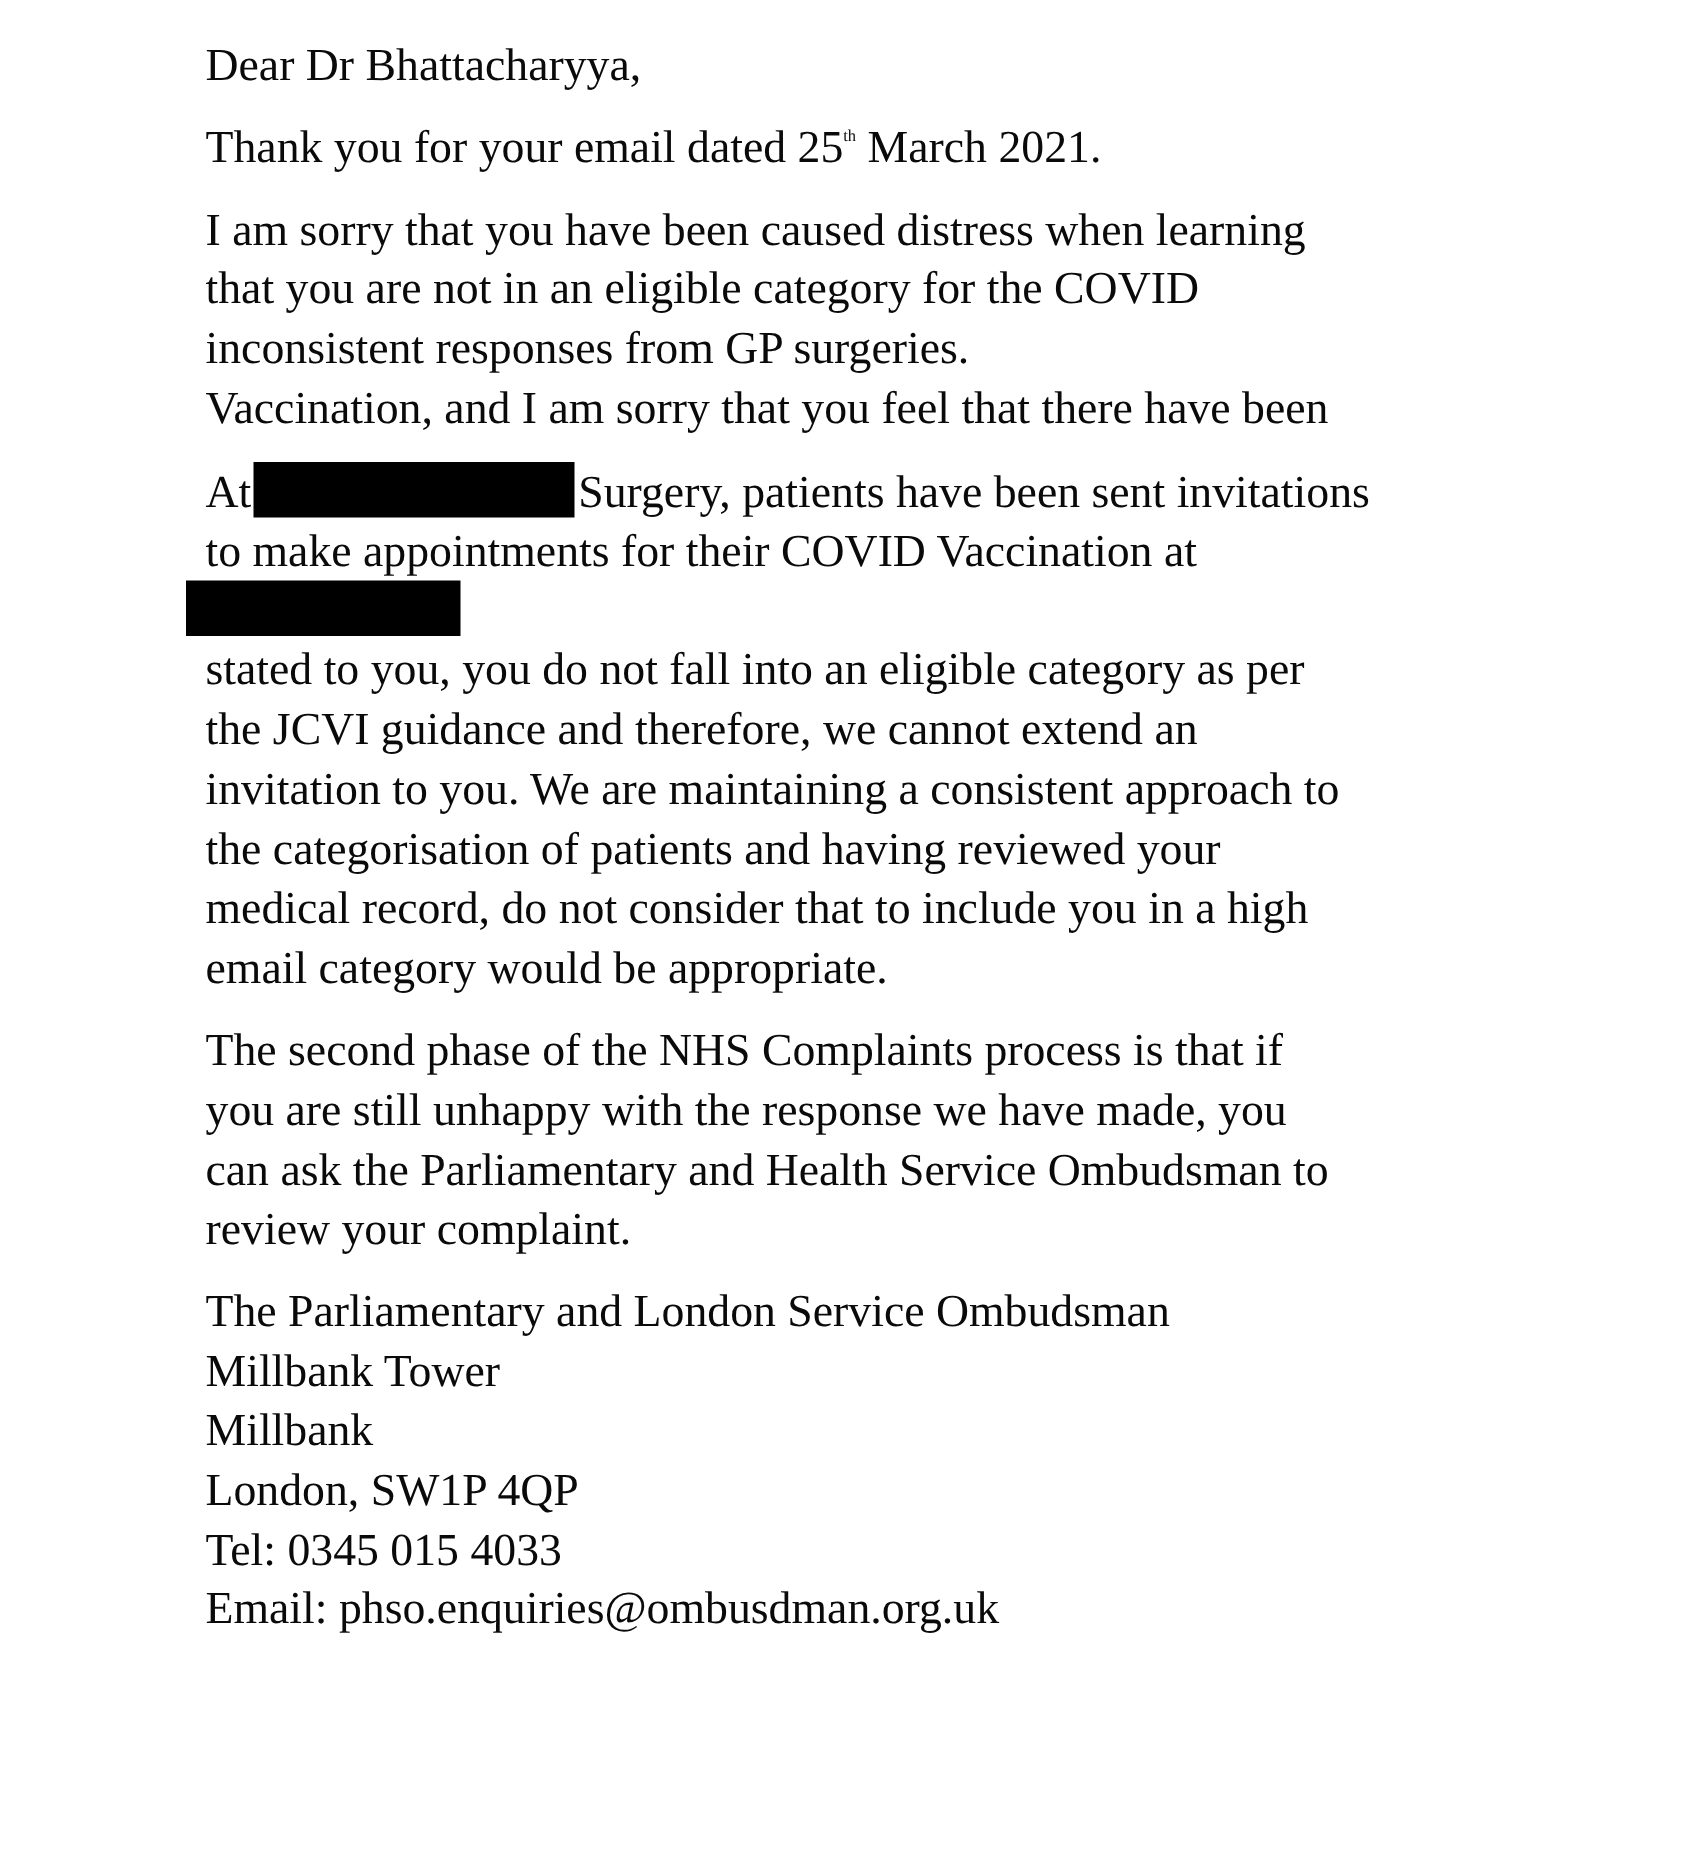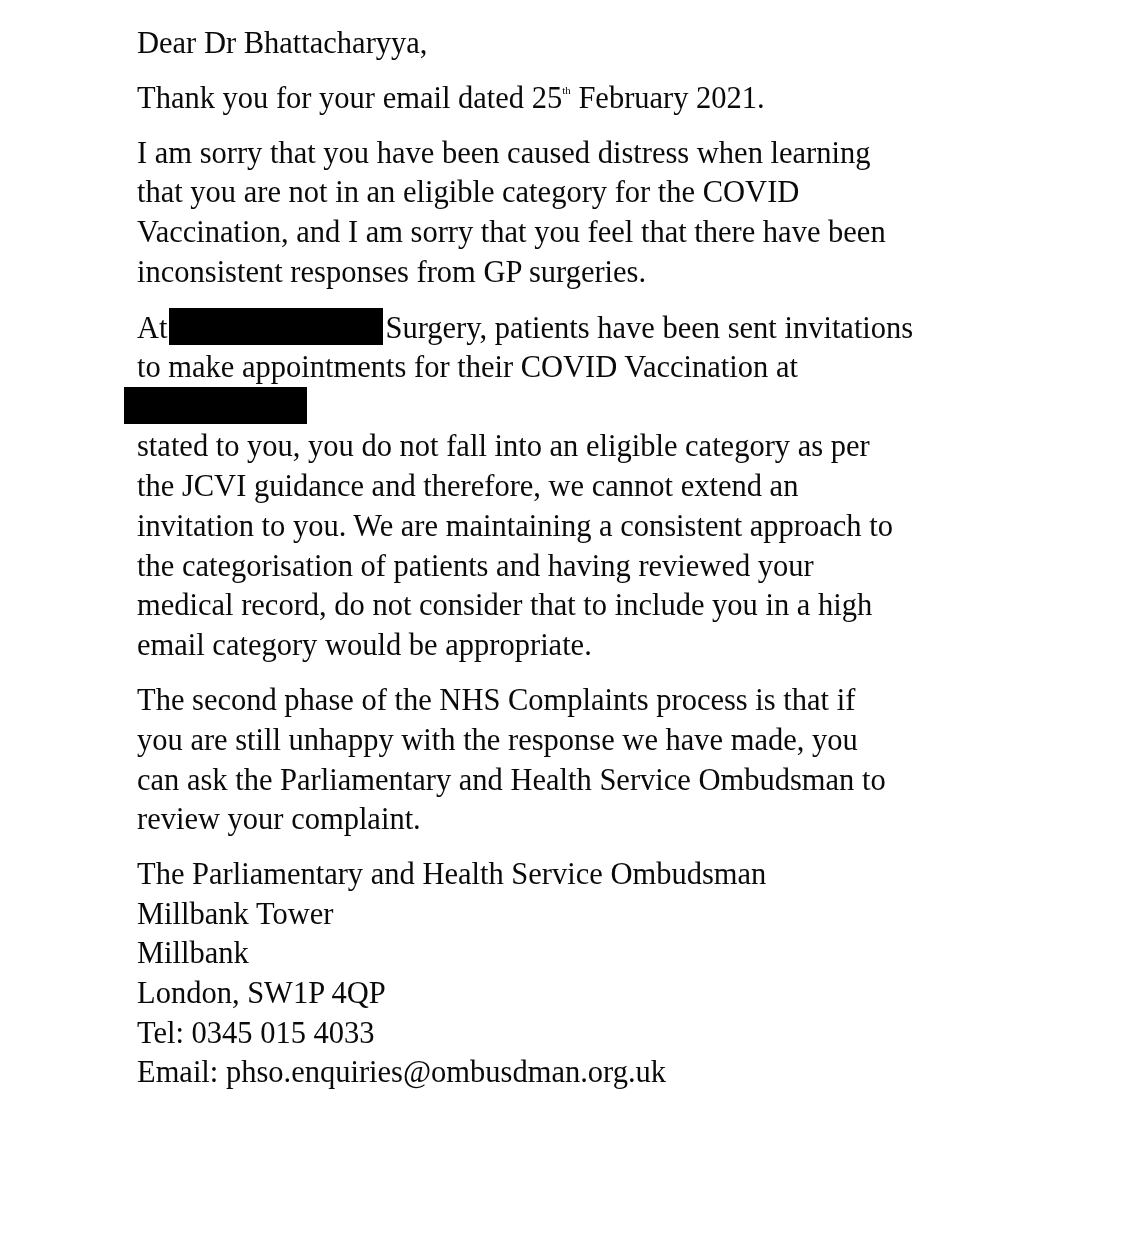--- a/index.html
+++ b/index.html
@@ -21,28 +21,28 @@
 </head>
 <body>
 
 <div class="page">
 
   <div class="para">
     <div class="line">Dear Dr Bhattacharyya,</div>
   </div>
 
   <div class="para">
-    <div class="line"><span>Thank you for your email dated 25</span><sup class="ord">th</sup><span> February 2021.</span></div>
+    <div class="line"><span>Thank you for your email dated 25</span><sup class="ord">th</sup><span> March 2021.</span></div>
   </div>
 
   <div class="para">
     <div class="line">I am sorry that you have been caused distress when learning</div>
     <div class="line">that you are not in an eligible category for the COVID</div>
+    <div class="line">inconsistent responses from GP surgeries.</div>
     <div class="line">Vaccination, and I am sorry that you feel that there have been</div>
-    <div class="line">inconsistent responses from GP surgeries.</div>
   </div>
 
   <div class="para">
     <div class="line"><span>At</span><span class="redact redact-1"></span><span>Surgery, patients have been sent invitations</span></div>
     <div class="line">to make appointments for their COVID Vaccination at</div>
     <div class="line"><span class="redact redact-2"></span></div>
     <div class="line">stated to you, you do not fall into an eligible category as per</div>
     <div class="line">the JCVI guidance and therefore, we cannot extend an</div>
     <div class="line">invitation to you. We are maintaining a consistent approach to</div>
     <div class="line">the categorisation of patients and having reviewed your</div>
@@ -51,21 +51,21 @@
   </div>
 
   <div class="para">
     <div class="line">The second phase of the NHS Complaints process is that if</div>
     <div class="line">you are still unhappy with the response we have made, you</div>
     <div class="line">can ask the Parliamentary and Health Service Ombudsman to</div>
     <div class="line">review your complaint.</div>
   </div>
 
   <div class="para addr">
-    <div class="line">The Parliamentary and Health Service Ombudsman</div>
+    <div class="line">The Parliamentary and London Service Ombudsman</div>
     <div class="line">Millbank Tower</div>
     <div class="line">Millbank</div>
     <div class="line">London, SW1P 4QP</div>
     <div class="line">Tel: 0345 015 4033</div>
     <div class="line">Email: phso.enquiries@ombusdman.org.uk</div>
   </div>
 
 </div>
 
 </body></html>

